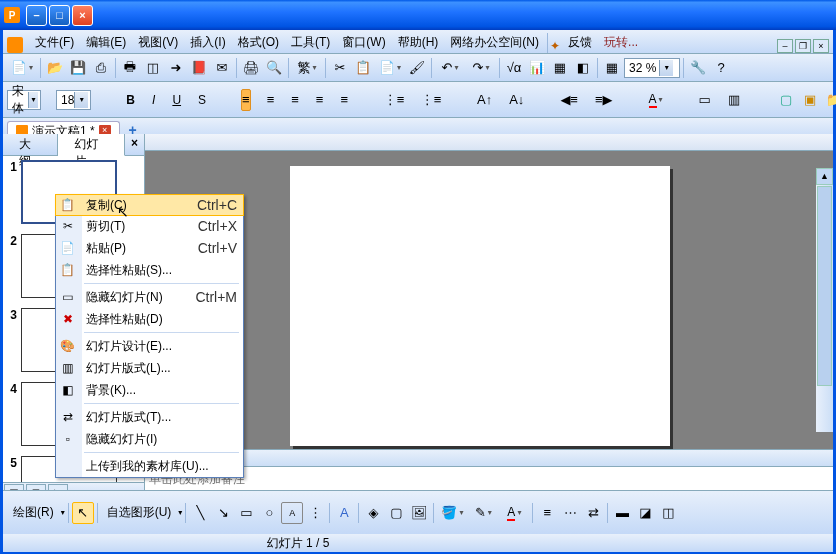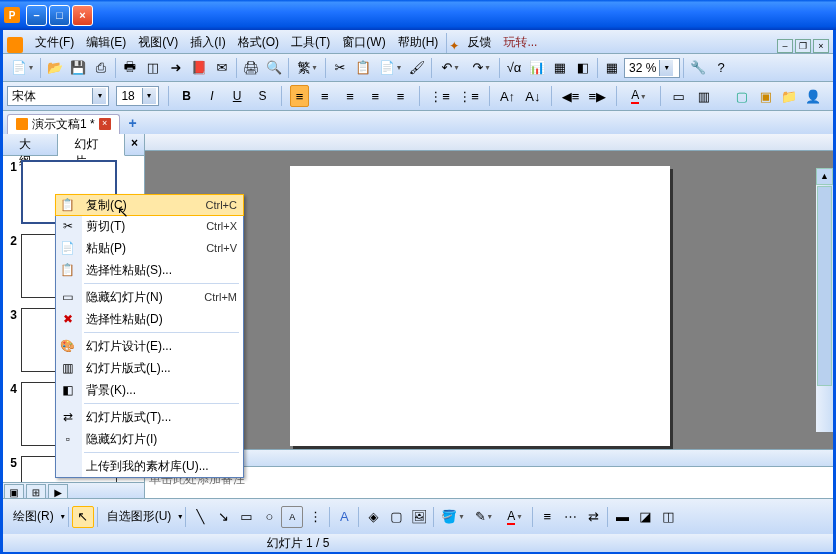--- a/index.html
+++ b/index.html
@@ -17,21 +17,21 @@
 .menuitem.link{color:#8b1a1a}
 .mdi-btns{display:flex;gap:2px;margin-left:auto}
 .mdi-btn{width:16px;height:14px;border:1px solid #7a9;background:#dce9fa;font-size:9px;text-align:center;line-height:12px}
 .toolbar{height:28px;background:linear-gradient(to bottom,#e8f0fb,#c4d9f7);display:flex;align-items:center;padding:0 4px;gap:1px;margin:0 3px;border-bottom:1px solid #8ab}
 .tbtn{width:22px;height:22px;display:flex;align-items:center;justify-content:center;border:1px solid transparent;border-radius:2px;font-size:13px}
 .tbtn.drop{width:30px}
 .tbtn.drop::after{content:"▾";font-size:8px;margin-left:2px;color:#555}
 .sep{width:1px;height:20px;background:#9bb8dd;margin:0 2px}
 .combo{height:20px;background:#fff;border:1px solid #7f9db9;display:flex;align-items:center;padding:0 2px 0 4px;font-size:12px}
 .combo .cbtn{width:14px;height:16px;background:linear-gradient(#e4ecf7,#c1d4ef);border-left:1px solid #7f9db9;margin-left:3px;text-align:center;font-size:8px;line-height:16px}
-.fmt-toolbar{height:29px;background:linear-gradient(to bottom,#e8f0fb,#c4d9f7);display:flex;align-items:center;padding:0 4px;gap:7px;margin:0 3px;border-bottom:1px solid #8ab}
+.fmt-toolbar{height:36px;background:linear-gradient(to bottom,#e8f0fb,#c4d9f7);display:flex;align-items:center;padding:0 4px;gap:15px;margin:0 3px;border-bottom:1px solid #8ab}
 .tabs{height:24px;background:linear-gradient(to bottom,#e8f0fb,#c4d9f7);display:flex;align-items:center;padding:2px 4px 0;margin:0 3px;border-bottom:1px solid #8ab}
 .doctab{height:20px;padding:0 8px;background:#fff;border:1px solid #aac;border-bottom:none;display:flex;align-items:center;gap:4px;border-radius:3px 3px 0 0}
 .doctab .dlogo{width:12px;height:12px;background:#ff8c00;border-radius:1px}
 .doctab .xbtn{width:12px;height:12px;background:#d04028;color:#fff;font-size:9px;text-align:center;line-height:11px;border-radius:1px}
 .addtab{width:18px;height:18px;margin-left:4px;text-align:center;color:#2a6fc9;font-weight:bold;font-size:14px}
 .workspace{position:absolute;top:134px;left:3px;right:3px;bottom:52px;display:flex;background:#fff}
 .leftpanel{width:142px;border-right:1px solid #8ab;display:flex;flex-direction:column;background:#fff}
 .panel-tabs{height:22px;display:flex;background:linear-gradient(to bottom,#e8f0fb,#c4d9f7);border-bottom:1px solid #8ab}
 .ptab{padding:2px 16px;border-right:1px solid #8ab;cursor:default}
 .ptab.active{background:#fff;border-bottom:1px solid #fff;margin-bottom:-1px}
@@ -45,28 +45,28 @@
 .vbtn{width:20px;height:18px;border:1px solid #8ab;margin:1px;text-align:center;font-size:10px;line-height:16px;background:#e0ecfa}
 .mainarea{flex:1;display:flex;flex-direction:column}
 .canvas{flex:1;background:#808080;position:relative;overflow:hidden}
 .slide-canvas{position:absolute;left:145px;top:15px;width:380px;height:280px;background:#fff;box-shadow:3px 3px 0 #333}
 .ruler-h{height:17px;background:linear-gradient(#f0f4fb,#d8e4f4);border-bottom:1px solid #8ab}
 .scroll-v{position:absolute;right:0;top:17px;bottom:17px;width:17px;background:linear-gradient(to right,#e8f0fb,#cbdef6)}
 .scroll-v .arrow{height:17px;background:#c1d7f3;border:1px solid #9cb;text-align:center;font-size:9px;line-height:15px}
 .scroll-v .thumb{background:#b8d0ee;border:1px solid #9cb;margin:1px}
 .scroll-h{height:17px;background:linear-gradient(to bottom,#e8f0fb,#cbdef6);display:flex;border-top:1px solid #8ab}
 .notes{height:36px;background:#fff;border-top:1px solid #8ab;padding:4px;color:#777}
-.drawbar{position:absolute;left:3px;right:3px;bottom:20px;height:36px;background:linear-gradient(to bottom,#e8f0fb,#c4d9f7);display:flex;align-items:center;padding:0 4px;gap:1px;border-top:1px solid #8ab}
+.drawbar{position:absolute;left:3px;right:3px;bottom:20px;height:44px;background:linear-gradient(to bottom,#e8f0fb,#c4d9f7);display:flex;align-items:center;padding:0 4px;gap:1px;border-top:1px solid #8ab}
 .statusbar{position:absolute;left:3px;right:3px;bottom:2px;height:18px;background:linear-gradient(to bottom,#e8f0fb,#c4d9f7);display:flex;align-items:center;padding:0 4px;font-size:11px}
 .status-seg{padding:0 20px}
 .context-menu{position:absolute;left:55px;top:194px;width:189px;background:linear-gradient(to right,#e8effa 0,#e8effa 26px,#fff 26px);border:1px solid #5a7fb8;box-shadow:2px 2px 3px rgba(0,0,0,.3);z-index:100}
 .cm-item{height:22px;display:flex;align-items:center;padding:0 6px 0 30px;position:relative}
 .cm-item.hl{background:#ffe8a6;border:1px solid #ffb700;margin:-1px}
 .cm-icon{position:absolute;left:4px;width:16px;height:16px;font-size:12px;text-align:center;line-height:16px}
-.cm-shortcut{margin-left:auto;color:#333;font-size:11px}
+.cm-shortcut{margin-left:auto;color:#333;font-size:14px}
 .cm-sep{height:1px;background:#c8d8ef;margin:2px 4px 2px 28px}
 .cursor{position:absolute;left:117px;top:204px;z-index:200;font-size:14px;pointer-events:none}
 .right-tools{height:28px;display:flex;align-items:center;gap:2px;padding:0 4px}
 </style>
 </head>
 <body>
 
 <div class="titlebar">
   <div class="logo">P</div>
   <div class="winbtns">
@@ -79,20 +79,21 @@
 <div class="menubar">
   <div class="mlogo"></div>
   <div class="menuitem">文件(F)</div>
   <div class="menuitem">编辑(E)</div>
   <div class="menuitem">视图(V)</div>
   <div class="menuitem">插入(I)</div>
   <div class="menuitem">格式(O)</div>
   <div class="menuitem">工具(T)</div>
   <div class="menuitem">窗口(W)</div>
   <div class="menuitem">帮助(H)</div>
+  <div class="menuitem">网络办公空间(N)</div>
   <div class="sep"></div>
   <span style="color:#c06000;margin-right:2px">✦</span>
   <div class="menuitem">反馈</div>
   <div class="menuitem link">玩转...</div>
   <div class="mdi-btns">
     <div class="mdi-btn">–</div>
     <div class="mdi-btn">❐</div>
     <div class="mdi-btn">×</div>
   </div>
 </div>

